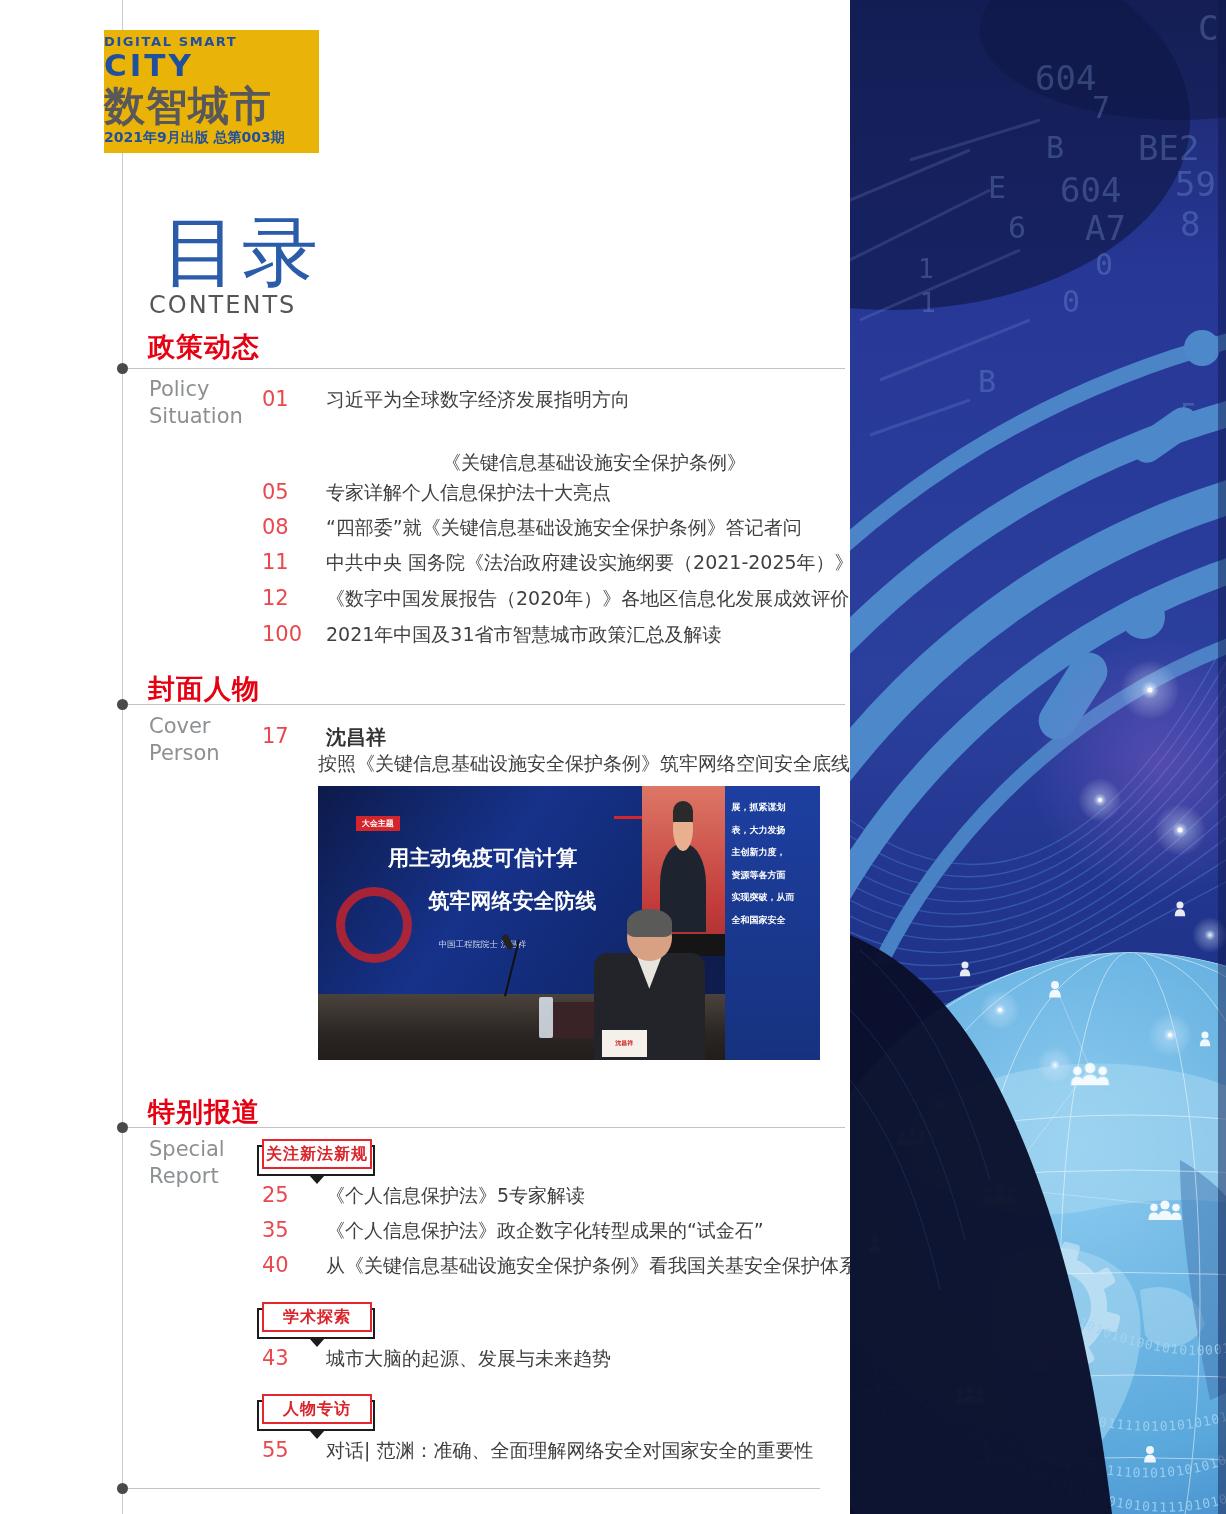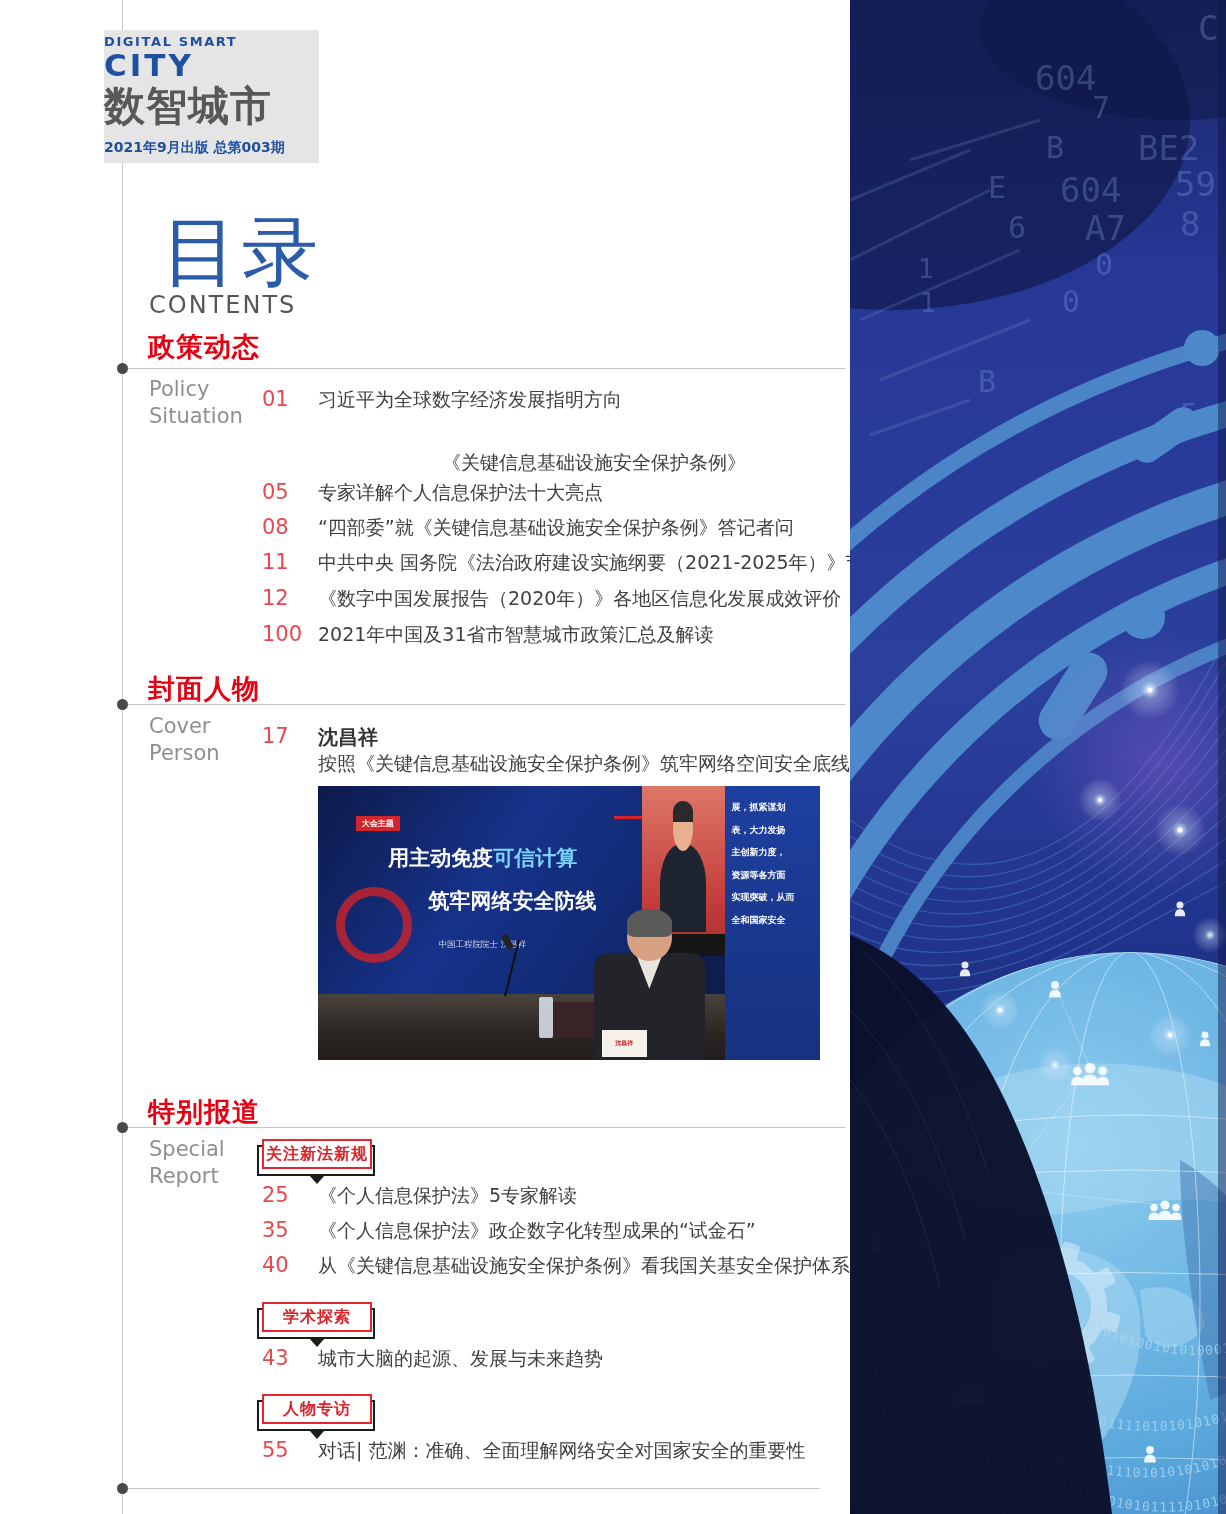--- a/index.html
+++ b/index.html
@@ -1,53 +1,53 @@
 <!DOCTYPE html>
 <html><head>
 <meta charset="utf-8">
 <style>
   html,body{margin:0;padding:0;background:#e9e9e9;}
   .page{position:relative;width:1226px;height:1514px;background:#ffffff;overflow:hidden;
         font-family:"DejaVu Sans","Liberation Sans",sans-serif;}
   .vline{position:absolute;left:122px;top:0;width:1px;height:1514px;background:#c9cbcd;}
   
-  .logo{position:absolute;left:104px;top:30px;width:215px;background:#e5e5e5;z-index:3;padding:4px 0 6px 0;}
+  .logo{position:absolute;left:104px;top:30px;width:215px;background:#eab308;z-index:3;padding:4px 0 6px 0;}
   .logo-en1{font-size:13px;font-weight:bold;letter-spacing:1.6px;color:#1f4f9f;}
   .logo-en2{font-size:31px;font-weight:bold;letter-spacing:3px;color:#1f4f9f;line-height:1.05;}
   .logo-cn{font-size:41px;font-weight:bold;letter-spacing:1px;color:#58585a;line-height:1.1;margin-top:2px;}
-  .logo-issue{font-size:14px;font-weight:bold;color:#1f4f9f;margin-top:10px;}
+  .logo-issue{font-size:14px;font-weight:bold;color:#1f4f9f;}
   
   .toc-cn{position:absolute;left:146px;top:198px;font-size:76px;font-weight:500;color:#2a5caa;line-height:1;letter-spacing:4px;margin:16px;}
   .toc-en{position:absolute;left:149px;top:291px;font-size:24px;color:#55565a;letter-spacing:2px;font-weight:500;}
   
   .sec-title{position:absolute;left:148px;font-size:27px;font-weight:bold;color:#e60012;letter-spacing:1px;text-align:right;}
   .rule{position:absolute;left:122px;width:723px;height:1px;background:#c4c4c4;}
   .rule .dot{position:absolute;left:-5px;top:-5px;width:11px;height:11px;border-radius:50%;background:#4a4a4a;}
   .sec-en{position:absolute;left:149px;font-size:21px;color:#8d9093;line-height:1.28;}
-  .row{position:absolute;left:262px;white-space:nowrap;display:flex;}
+  .row{position:absolute;left:262px;white-space:nowrap;display:flex;gap:8px;}
   .pg{display:inline-block;width:56px;font-size:21px;color:#e8484e;flex:0 0 56px;}
   .tt{font-size:19px;color:#3f3f3f;}
   .tt.b{font-weight:bold;color:#333;font-size:20px;}
   .cont{position:absolute;left:402px;font-size:19px;color:#3f3f3f;white-space:nowrap;margin-left:40px;}
   .sub{position:absolute;left:318px;font-size:19px;color:#3f3f3f;white-space:nowrap;}
   
   .badge{position:absolute;left:262px;width:110px;height:30px;}
   .badge .bk{position:absolute;left:-5px;top:6px;right:-3px;bottom:-7px;border:2px solid #1c1c1c;}
   .badge .bx{position:absolute;left:0;top:0;right:0;bottom:0;background:#fff;border:2px solid #e5262e;
              display:flex;align-items:center;justify-content:center;}
   .badge .bx span{font-size:16px;font-weight:bold;color:#d9242b;letter-spacing:1px;}
   .badge .nt{position:absolute;left:50%;bottom:-15px;margin-left:-8px;width:0;height:0;
              border-left:8px solid transparent;border-right:8px solid transparent;border-top:9px solid #1c1c1c;}
   
   .photo{position:absolute;left:318px;top:786px;width:502px;height:274px;overflow:hidden;background:#0e1c4e;}
   .ph{position:absolute;}
   .ph-slide{left:0;top:0;width:64.5%;height:100%;background:linear-gradient(125deg,#0d1a4a 0%,#16328a 45%,#0f2463 100%);}
   .ph-tag{left:7.5%;top:11%;background:#d5252c;color:#fff;font-size:8px;padding:2px 6px;font-weight:bold;}
   .ph-t1{left:14%;top:21%;font-size:21px;font-weight:bold;color:#fff;white-space:nowrap;}
-  .ph-t1 .red{color:#7dd3fc;}
+  .ph-t1 .red{color:#ffffff;}
   .ph-t2{left:22%;top:37%;font-size:21px;font-weight:bold;color:#fff;white-space:nowrap;}
   .ph-sp{left:24%;top:56%;font-size:8.5px;color:#cfd6ea;white-space:nowrap;}
   .ph-ring{left:3.5%;top:37%;width:58px;height:58px;border:9px solid #c2232e;border-radius:50%;opacity:.85;}
   .ph-brk{left:59%;top:11%;width:28px;height:52px;border-top:3px solid #d5252c;border-right:3px solid #d5252c;}
   .ph-xi{left:64.5%;top:0;width:16.5%;height:62%;background:linear-gradient(180deg,#dd7766 0%,#c23b3a 70%,#a82f31 100%);}
   .ph-xi .fig{position:absolute;left:22%;bottom:14%;width:56%;height:52%;background:#1d2430;border-radius:45% 45% 0 0;}
   .ph-xi .hd{position:absolute;left:38%;top:12%;width:24%;height:26%;background:#e8b08e;border-radius:50%;}
   .ph-xi .hr{position:absolute;left:38%;top:9%;width:24%;height:12%;background:#2a2a2a;border-radius:50% 50% 0 0;}
   .ph-xi .mics{position:absolute;left:0;bottom:0;width:100%;height:13%;background:#151515;}
   .ph-panel{left:81%;top:0;width:19%;height:100%;background:linear-gradient(180deg,#1d3fa0 0%,#16327f 100%);padding-top:10px;box-sizing:border-box;}

